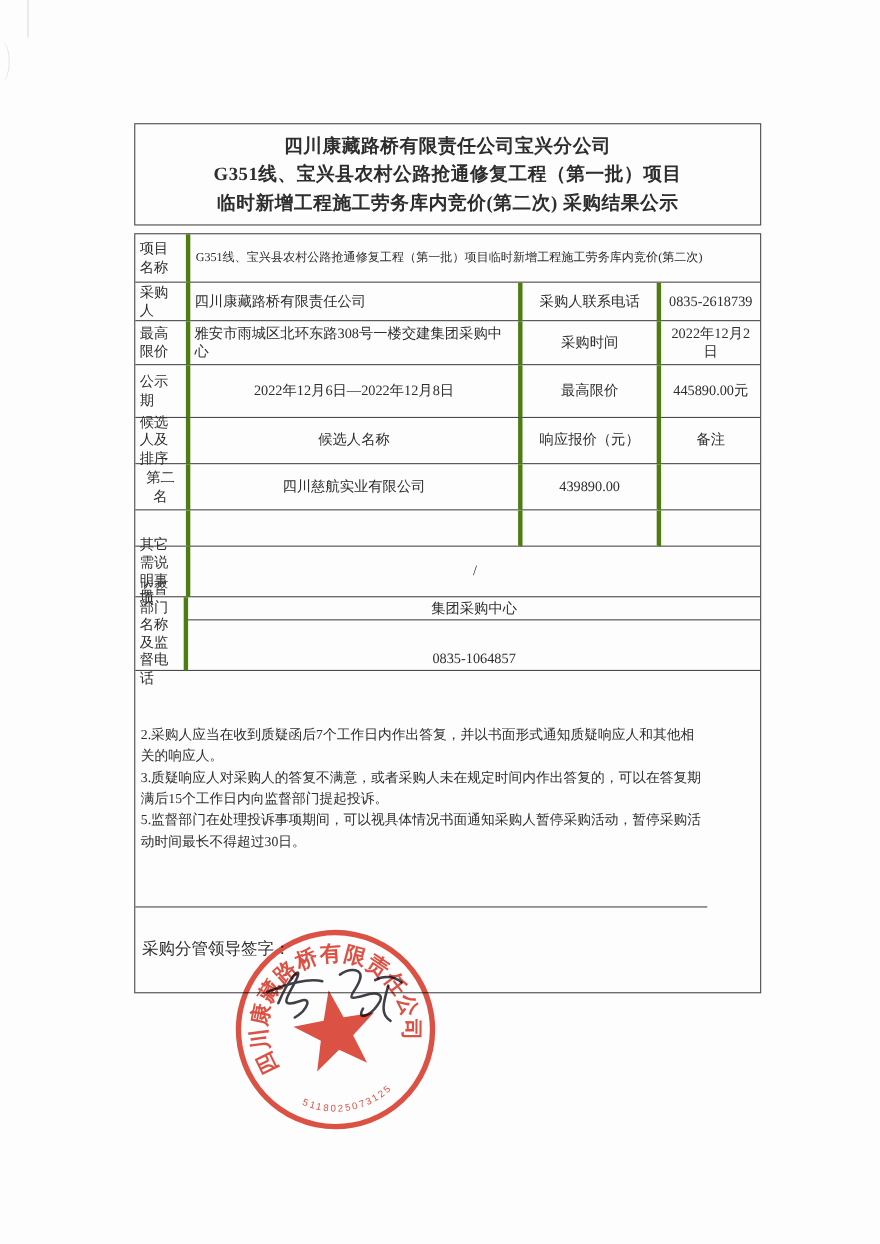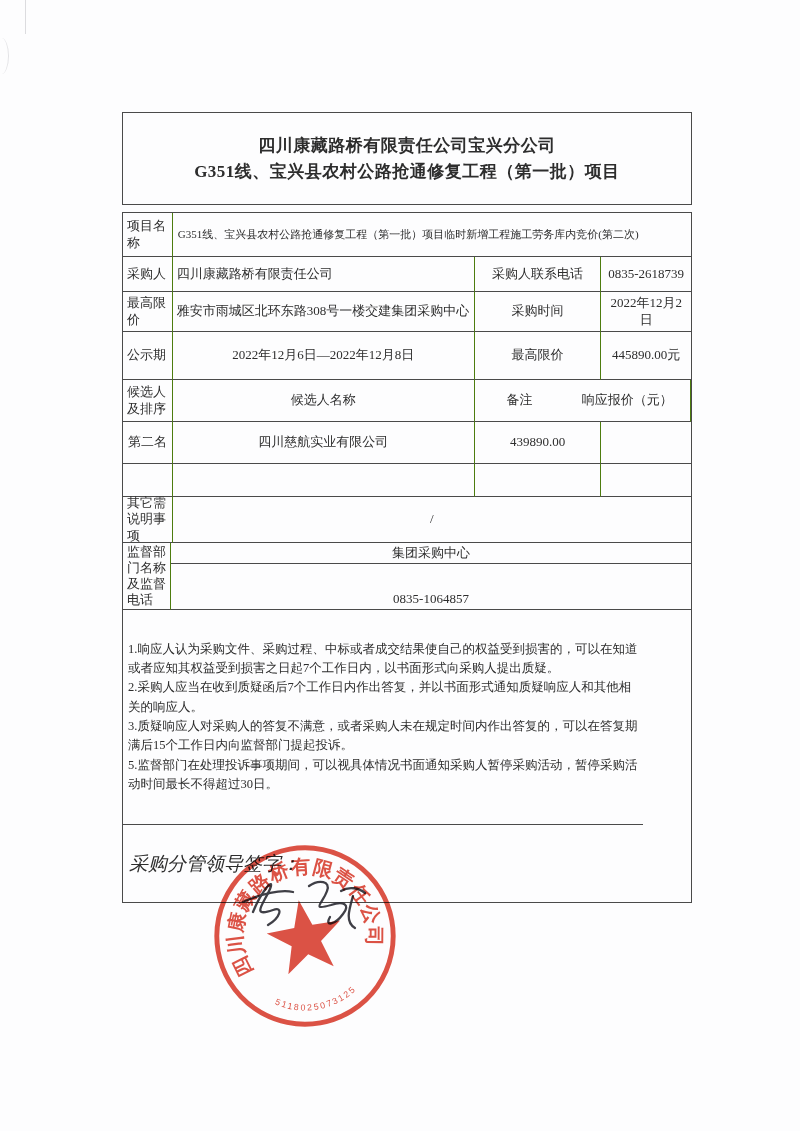--- a/index.html
+++ b/index.html
@@ -23,59 +23,60 @@
   .title-line{font-size:17px;font-weight:bold;line-height:26px;letter-spacing:.5px;text-align:left;white-space:nowrap;}
 
   
   .tbl{
     position:absolute;left:122px;top:212px;width:570px;
     border:1px solid #4a4a4a;box-sizing:border-box;
     font-size:13px;
   }
   .row{display:flex;}
   .cell{
-    border-right:1px solid #4d7c0f;border-bottom:1px solid #4a4a4a;
+    border-right:4px solid #4d7c0f;border-bottom:1px solid #4a4a4a;
     box-sizing:border-box;display:flex;align-items:center;
     padding:2px 4px;line-height:1.25;
   }
   .last-c{border-right:none;}
   .last-r .cell{border-bottom:none;}
   .w-label{width:50px;}
   .w-content{width:303px;}
   .w-key{width:127px;}
   .w-val{width:90px;}
   .w-span3{width:520px;}
   .w-full{width:570px;}
   .c{justify-content:center;text-align:center;font-family:Liberation Serif, serif;}
   .l{justify-content:flex-start;text-align:left;}
   .proj-val{font-size:11px;white-space:nowrap;padding:2px 5px;overflow:hidden;}
   .subcol{display:flex;flex-direction:column;width:520px;gap:24px;}
   .subcol .cell{border-right:none;width:520px;}
   .obj-cell{flex-direction:column;justify-content:center;align-items:flex-start;font-size:12.5px;line-height:1.55;padding:6px 5px;}
   .obj-item{display:block;text-align:left;}
-  .sig-row-cell{padding-left:6px;font-size:19px;font-style:italic;}
+  .sig-row-cell{padding-left:6px;font-size:15px;}
 
   
   .seal{
     position:absolute;left:207px;top:838px;width:196px;height:196px;
     mix-blend-mode:multiply;opacity:.88;
   }
   .signature{
     position:absolute;left:237px;top:858px;width:150px;height:85px;
   }
 </style>
 </head>
 <body>
 
 <div class="artifact-line"></div>
 <div class="artifact-curve"></div>
 
 <div class="title-box">
   <div class="title-line">四川康藏路桥有限责任公司宝兴分公司</div>
   <div class="title-line">G351线、宝兴县农村公路抢通修复工程（第一批）项目</div>
+  <div class="title-line">临时新增工程施工劳务库内竞价(第二次) 采购结果公示</div>
 </div>
 
 <div class="tbl">
 
   <div class="row" style="height:44px">
     <div class="cell w-label l">项目名称</div>
     <div class="cell w-span3 l proj-val last-c">G351线、宝兴县农村公路抢通修复工程（第一批）项目临时新增工程施工劳务库内竞价(第二次)</div>
   </div>
 
   <div class="row" style="height:35px">
@@ -95,22 +96,22 @@
   <div class="row" style="height:48px">
     <div class="cell w-label l">公示期</div>
     <div class="cell w-content c">2022年12月6日—2022年12月8日</div>
     <div class="cell w-key c">最高限价</div>
     <div class="cell w-val c last-c">445890.00元</div>
   </div>
 
   <div class="row" style="height:42px">
     <div class="cell w-label l">候选人及排序</div>
     <div class="cell w-content c">候选人名称</div>
+    <div class="cell w-key c">响应报价（元）</div>
     <div class="cell w-val c last-c">备注</div>
-    <div class="cell w-key c">响应报价（元）</div>
   </div>
 
 
   <div class="row" style="height:42px">
     <div class="cell w-label c">第二名</div>
     <div class="cell w-content c">四川慈航实业有限公司</div>
     <div class="cell w-key c">439890.00</div>
     <div class="cell w-val c last-c"></div>
   </div>
 
@@ -129,21 +130,20 @@
   <div class="row" style="height:67px">
     <div class="cell w-label l">监督部门名称及监督电话</div>
     <div class="subcol">
       <div class="cell c" style="height:33px">集团采购中心</div>
       <div class="cell c" style="height:34px">0835-1064857</div>
     </div>
   </div>
 
   <div class="row" style="height:215px">
     <div class="cell w-span3 obj-cell last-c">
-      <span class="obj-item">1.响应人认为采购文件、采购过程、中标或者成交结果使自己的权益受到损害的，可以在知道或者应知其权益受到损害之日起7个工作日内，以书面形式向采购人提出质疑。</span>
       <span class="obj-item">2.采购人应当在收到质疑函后7个工作日内作出答复，并以书面形式通知质疑响应人和其他相关的响应人。</span>
       <span class="obj-item">3.质疑响应人对采购人的答复不满意，或者采购人未在规定时间内作出答复的，可以在答复期满后15个工作日内向监督部门提起投诉。</span>
       <span class="obj-item">5.监督部门在处理投诉事项期间，可以视具体情况书面通知采购人暂停采购活动，暂停采购活动时间最长不得超过30日。</span>
     </div>
   </div>
 
   <div class="row last-r" style="height:77px">
     <div class="cell w-full l last-c sig-row-cell">采购分管领导签字：</div>
   </div>
 

